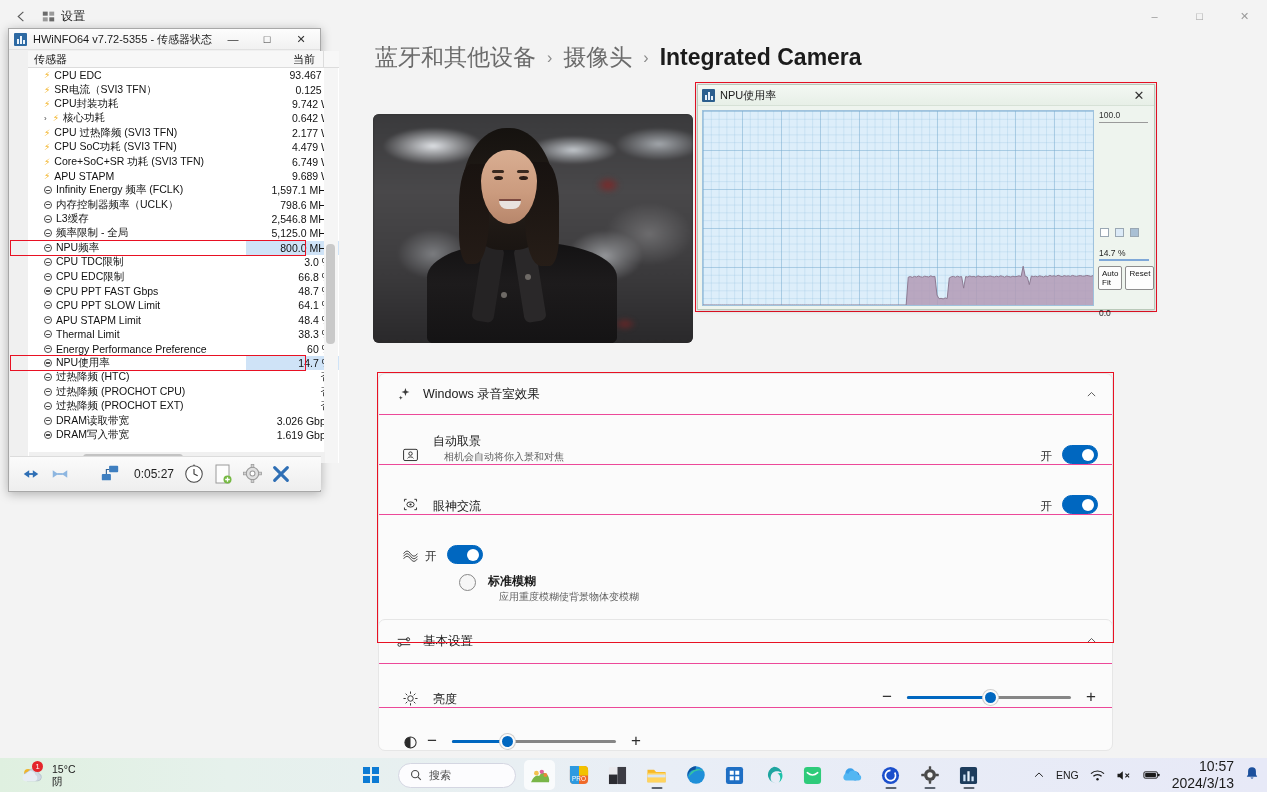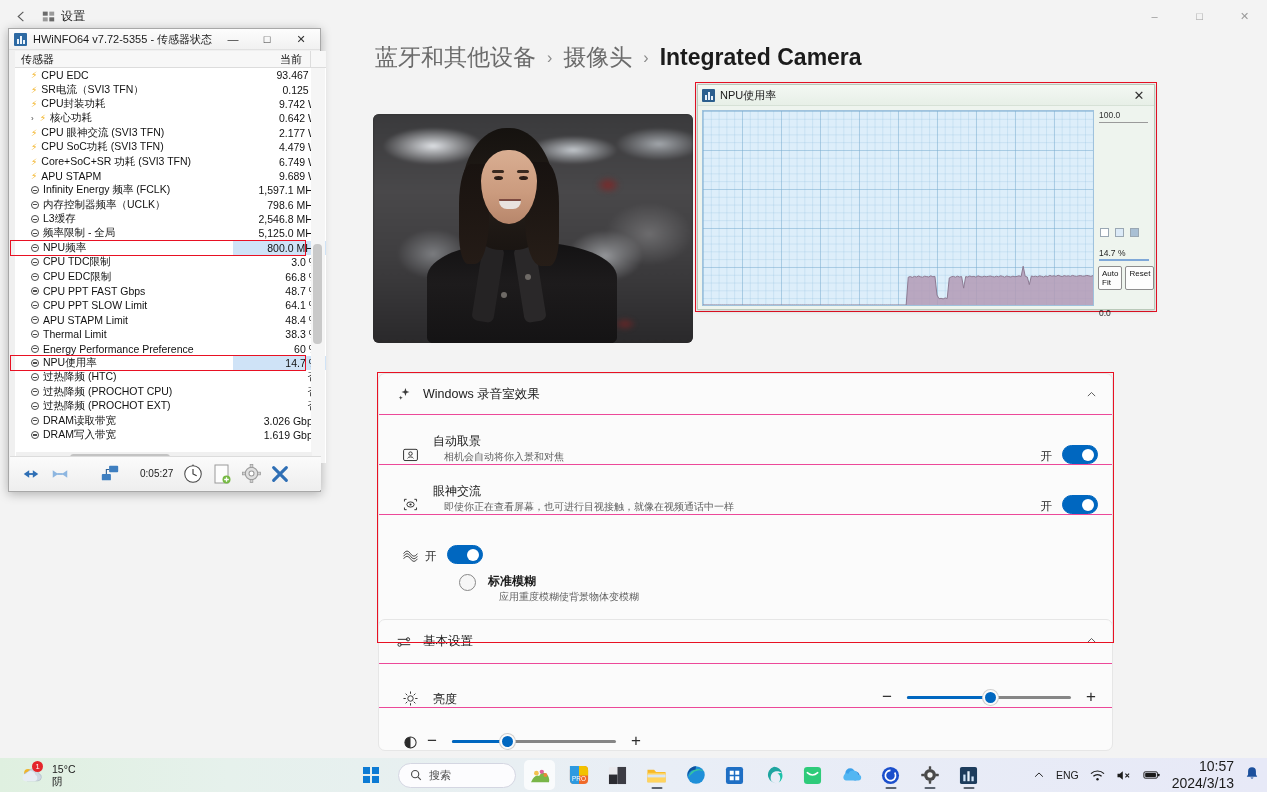--- a/index.html
+++ b/index.html
@@ -193,21 +193,21 @@
     border-bottom: 1px solid #e1e1e1;
   }
   #hw-icon {
     width: 13px; height: 13px; background: #2e6aa3; border-radius: 1px; margin-right: 6px;
     display: flex; align-items: flex-end; justify-content: center; gap: 1px; padding-bottom: 2px;
   }
   #hw-icon i { display: block; width: 2px; background: #eef5fb; }
   #hw-title-text { font-size: 11px; color: #1a1a1a; flex: 1; white-space: nowrap; }
   .hw-ctrl { width: 34px; height: 20px; display:flex; align-items:center; justify-content:center; color:#333; font-size: 11px; }
   #hw-list-area {
-    position: absolute; left: 6px; top: 22px; width: 311px; height: 412px;
+    position: absolute; left: 19px; top: 22px; width: 311px; height: 412px;
     background: #ffffff; overflow: hidden;
   }
   #hw-header {
     display: flex; height: 17px; background: #f7f7f7;
     border-bottom: 1px solid #dcdcdc; align-items: center;
   }
   #hw-header .c1 { flex: 1; padding-left: 6px; font-size: 11px; color: #111; }
   #hw-header .c2 { width: 84px; text-align: right; padding-right: 8px; font-size: 11px; color: #111; }
   #hw-header .c3 { width: 16px; border-left: 1px solid #dcdcdc; height: 100%; }
   .hw-row {
@@ -236,21 +236,21 @@
   #hw-toolbar {
     position: absolute; left: 1px; bottom: 1px; width: 311px; height: 34px;
     background: linear-gradient(180deg,#fbfbfb,#eeeeee);
     border-top: 1px solid #dcdcdc;
     display: flex; align-items: center; gap: 3px; padding: 0 8px;
   }
   .tb-btn {
     width: 26px; height: 26px; display: flex; align-items: center; justify-content: center;
     border-radius: 3px;
   }
-  #hw-timer { font-size: 10px; color: #222; margin: 0 4px 0 14px; text-align: center; }
+  #hw-timer { font-size: 12px; color: #222; margin: 0 4px 0 8px; text-align: center; }
 
   
   .card {
     position: absolute; left: 378px; width: 735px;
     background: #fbfbfb; border: 1px solid #e6e6e6; border-radius: 7px;
   }
   .card-head {
     height: 40px; display: flex; align-items: center; padding: 0 14px 0 12px;
     font-size: 12.5px; color: #1b1b1b;
   }
@@ -416,21 +416,20 @@
       <div class="row">
         <span class="ricon">
           <svg width="19" height="19" viewBox="0 0 22 22">
             <path d="M4 7.5 V5 h2.5 M15.5 5 H18 v2.5 M18 14.5 V17 h-2.5 M6.5 17 H4 v-2.5" fill="none" stroke="#2b2b2b" stroke-width="1.1"></path>
             <ellipse cx="11" cy="11" rx="4.2" ry="3" fill="none" stroke="#2b2b2b" stroke-width="1.1"></ellipse>
             <circle cx="11" cy="11" r="1.3" fill="#2b2b2b"></circle>
           </svg>
         </span>
         <span class="rtexts">
           <div class="rtitle">眼神交流</div>
-          <div class="rsub">即使你正在查看屏幕，也可进行目视接触，就像在视频通话中一样</div>
         </span>
         <span class="ronlabel">开</span>
         <span class="toggle">
             <span class="knob"></span>
           </span>
       </div>
 
       <div class="row">
         <span class="ricon">
           <svg width="19" height="19" viewBox="0 0 22 22">
@@ -620,21 +619,21 @@
           <div class="name ind">
             <span class="chev">›</span>
             <span class="bolt">⚡</span>
             <span>核心功耗</span>
           </div>
           <div class="val">0.642 W</div>
         </div>
         <div class="hw-row">
           <div class="name">
             <span class="bolt">⚡</span>
-            <span>CPU 眼神交流 (SVI3 TFN)</span>
+            <span>CPU 过热降频 (SVI3 TFN)</span>
           </div>
           <div class="val">2.177 W</div>
         </div>
         <div class="hw-row">
           <div class="name">
             <span class="bolt">⚡</span>
             <span>CPU SoC功耗 (SVI3 TFN)</span>
           </div>
           <div class="val">4.479 W</div>
         </div>

